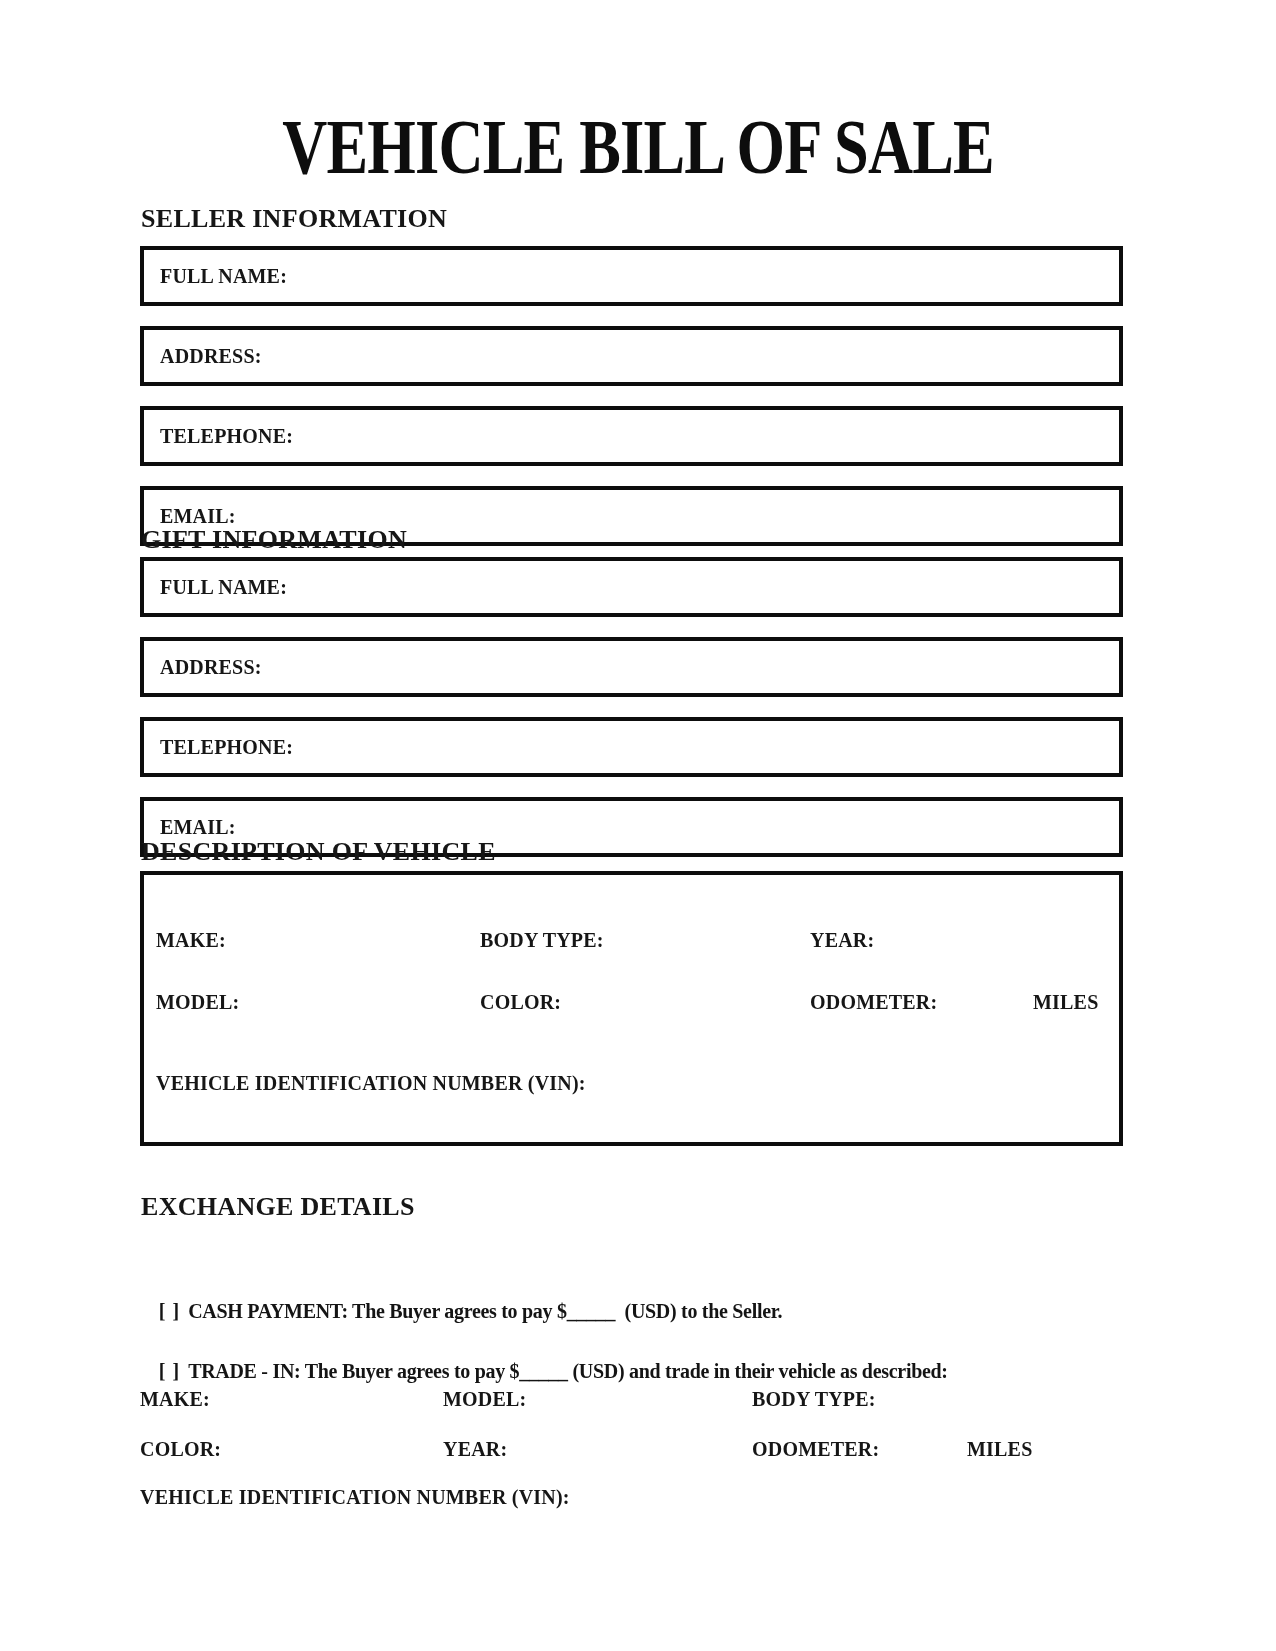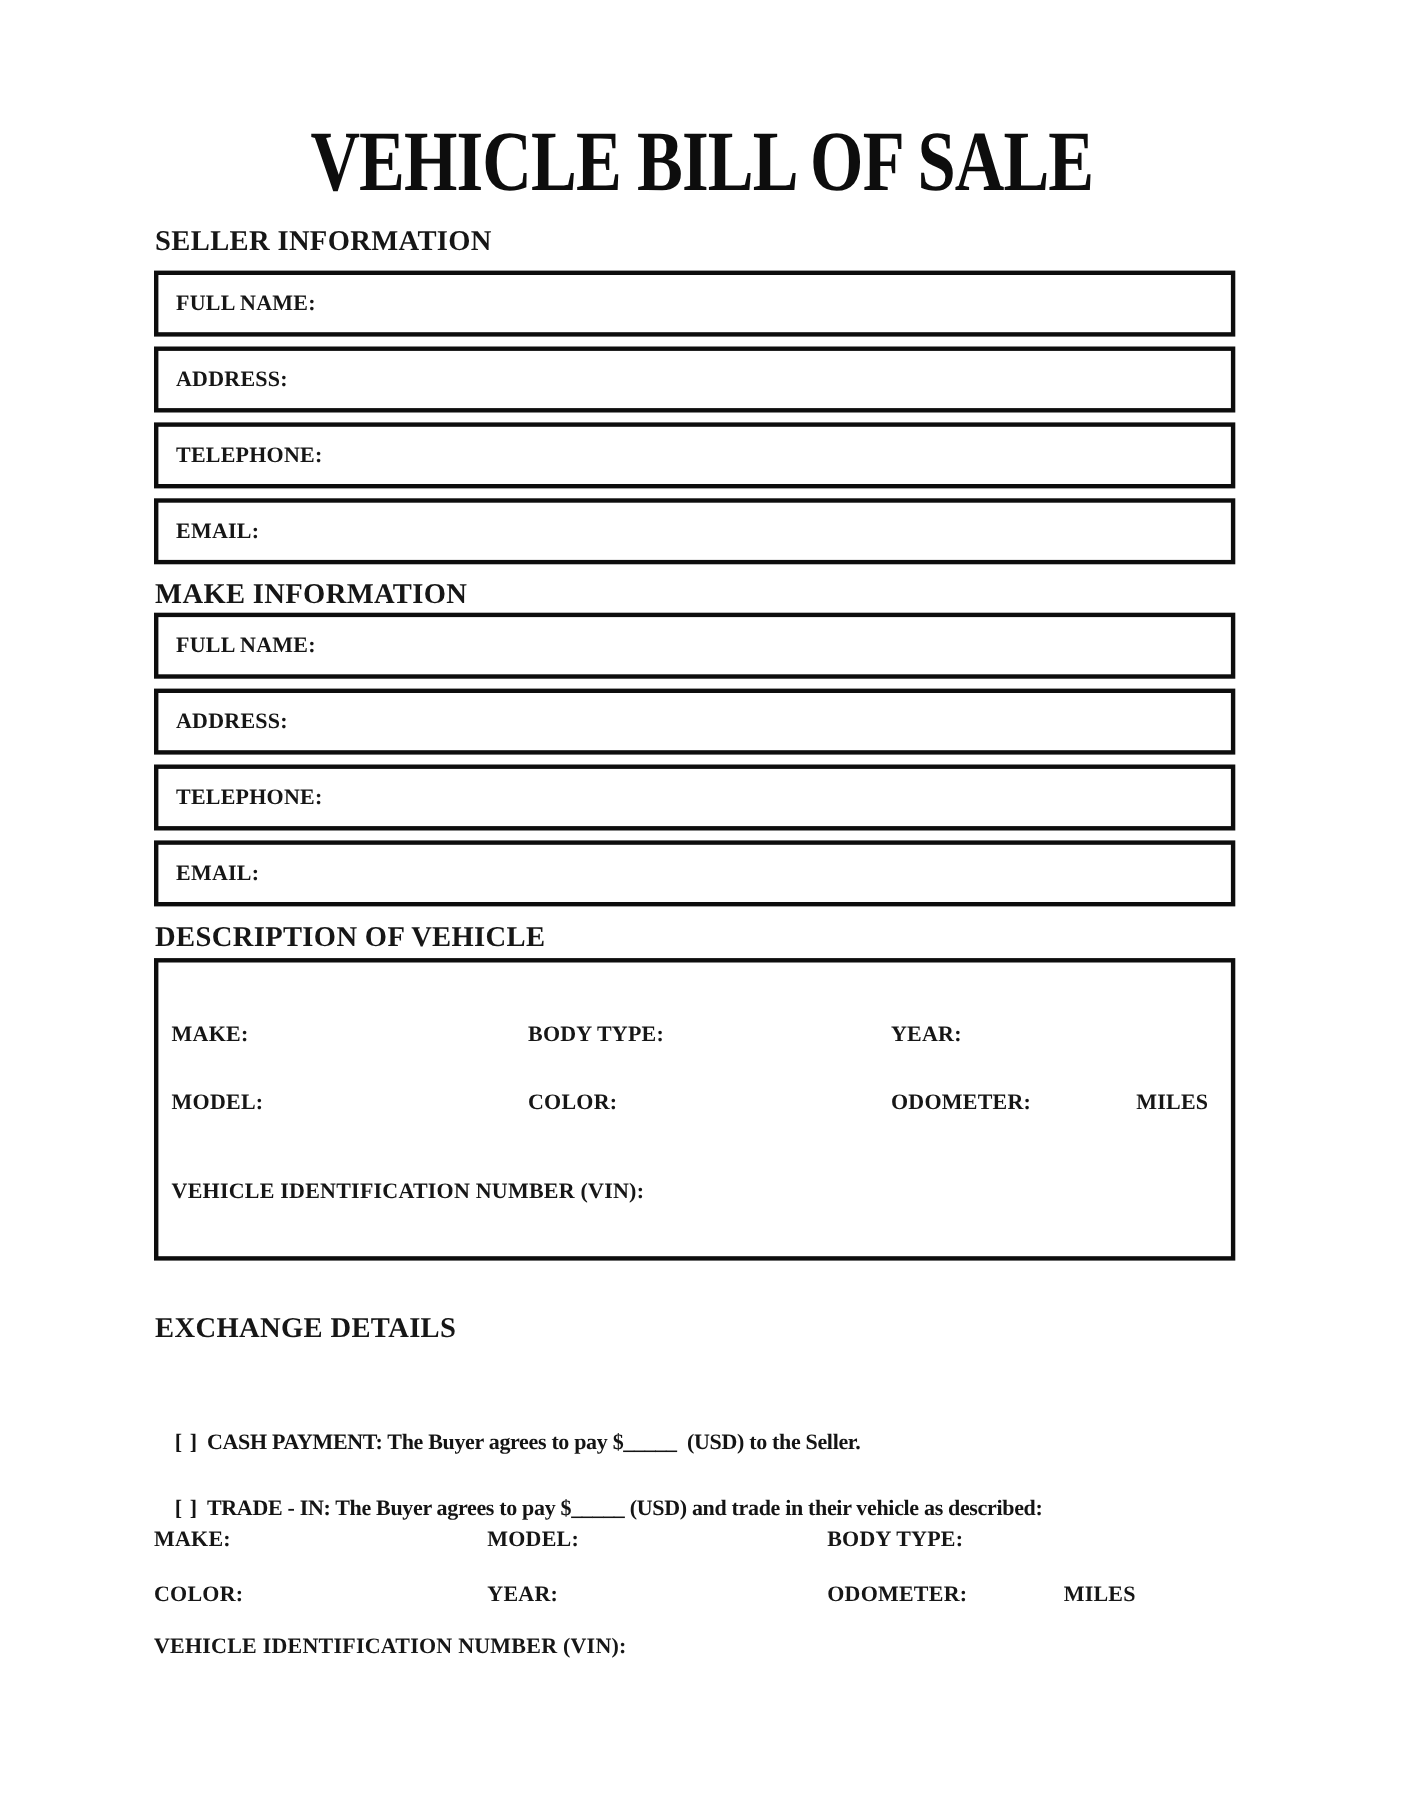--- a/index.html
+++ b/index.html
@@ -41,21 +41,21 @@
   .h-buyer    { top: 489px; }
   .h-vehicle  { top: 801px; }
   .h-exchange { top: 1156px; text-align: center; }
 
   .field-box {
     position: absolute;
     left: 140px;
     width: 983px;
     display: flex;
     flex-direction: column;
-    gap: 9px;
+    gap: 20px;
   }
   .box-seller { top: 210px; }
   .box-buyer  { top: 521px; }
   .field-row {
     height: 60px;
     border: 4px solid #0d0d0d;
     background: #ffffff;
     display: flex;
     align-items: center;
     padding-left: 16px;
@@ -150,21 +150,21 @@
     <div class="field-row">
       <span class="field-label">TELEPHONE:</span>
       <span class="field-fill"></span>
     </div>
     <div class="field-row">
       <span class="field-label">EMAIL:</span>
       <span class="field-fill"></span>
     </div>
   </div>
 
-  <div class="section-heading h-buyer">MAKE INFORMATION</div>
+  <div class="section-heading h-buyer">GIFT INFORMATION</div>
   <div class="field-box box-buyer">
     <div class="field-row">
       <span class="field-label">FULL NAME:</span>
       <span class="field-fill"></span>
     </div>
     <div class="field-row">
       <span class="field-label">ADDRESS:</span>
       <span class="field-fill"></span>
     </div>
     <div class="field-row">

